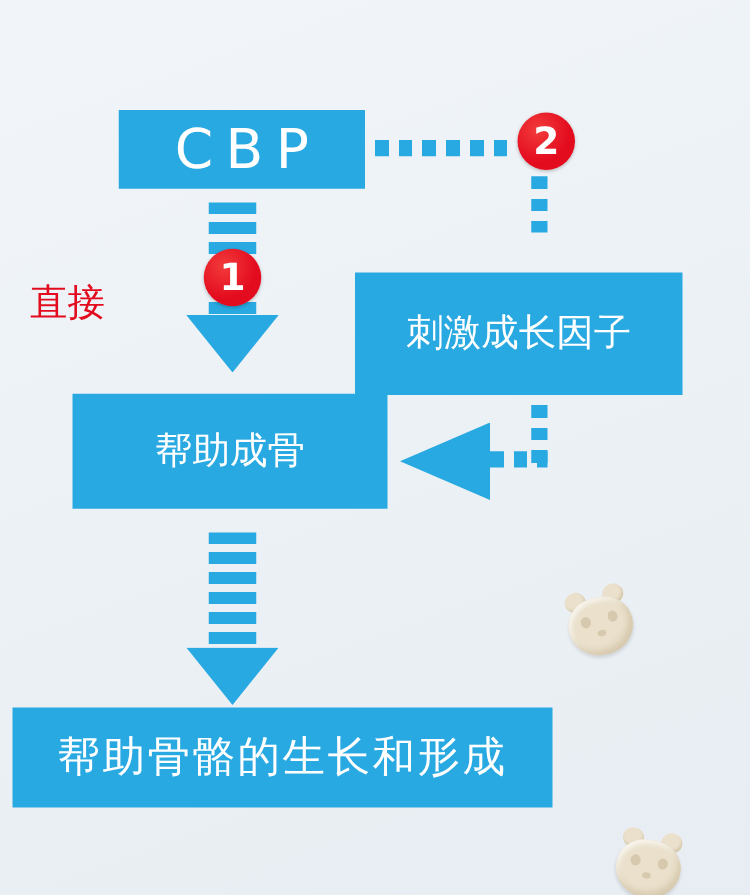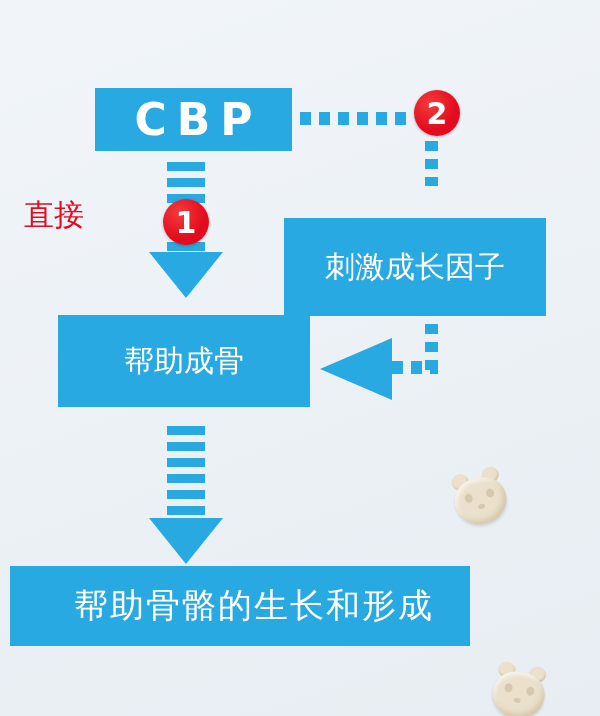--- a/index.html
+++ b/index.html
@@ -18,27 +18,27 @@
     position: absolute;
     background: var(--blue, #29a9e1);
     color: #ffffff;
     display: flex;
     flex-direction: column;
     align-items: center;
     justify-content: center;
     text-align: center;
   }
   .cbp { left: 95px; top: 88px; width: 197px; height: 63px;
-         font-size: 44px; font-weight: bold; letter-spacing: 10px; padding-left: 10px; box-sizing: border-box; }
+         font-size: 44px; font-weight: normal; letter-spacing: 10px; padding-left: 10px; box-sizing: border-box; }
   .stimulate { left: 284px; top: 186px; width: 262px; height: 98px;
                font-size: 30px; line-height: 1.4; margin-top: 32px; }
   .osteoblast { left: 58px; top: 315px; width: 252px; height: 92px;
                 font-size: 30px; line-height: 1.4; }
   .result { left: 10px; top: 566px; width: 432px; height: 80px;
-            font-size: 34px; letter-spacing: 2px; padding-left: 28px; }
+            font-size: 34px; letter-spacing: 2px; }
 
   
   .badge {
     position: absolute;
     width: 46px; height: 46px;
     border-radius: 50%;
     background: radial-gradient(circle at 35% 30%, #f23b3b 0%, var(--red, #e30b1e) 60%);
     color: #ffffff;
     font-size: 30px; font-weight: bold;
     display: flex; align-items: center; justify-content: center;
@@ -72,21 +72,21 @@
   }
   .arrow1-head { left: 149px; top: 252px; }
   .arrow2-head { left: 149px; top: 518px; }
   .tri-left {
     position: absolute; left: 320px; top: 338px; width: 72px; height: 62px;
     background: var(--blue, #29a9e1);
     clip-path: polygon(100% 0, 100% 100%, 0 50%);
   }
 
   
-  .red-label { position: absolute; color: var(--red, #e30b1e); font-size: 30px; line-height: 1.4; }
+  .red-label { position: absolute; color: var(--red, #e30b1e); font-size: 30px; line-height: 1.4; margin-top: 28px; }
   .direct-label { left: 24px; top: 194px; }
   .indirect-label { left: 441px; top: 296px; font-size: 29px; white-space: nowrap; }
 
   
   .tablet { position: absolute; width: 52px; height: 56px; }
   .tablet.t1 { left: 454px; top: 470px; transform: rotate(-14deg); }
   .tablet.t2 { left: 493px; top: 664px; transform: rotate(9deg); }
   .tablet .ear {
     position: absolute; width: 17px; height: 16px; border-radius: 50%;
     background: var(--tablet-body, #eae0cb);

